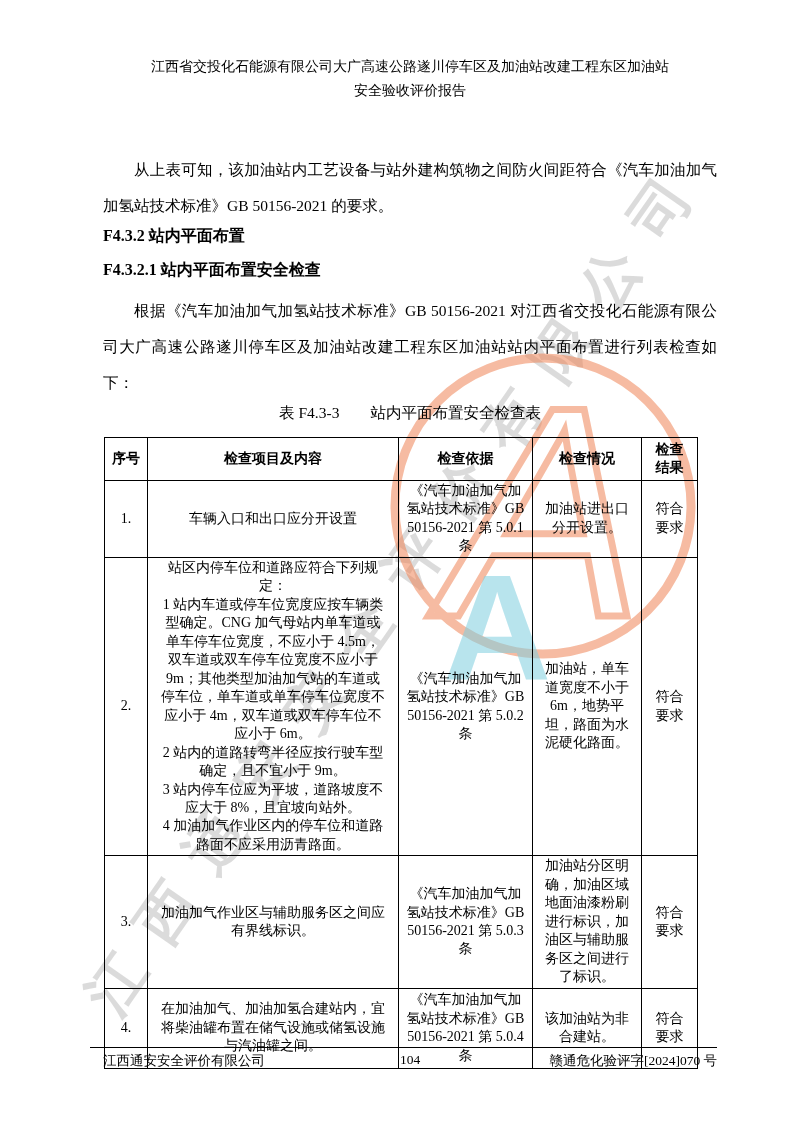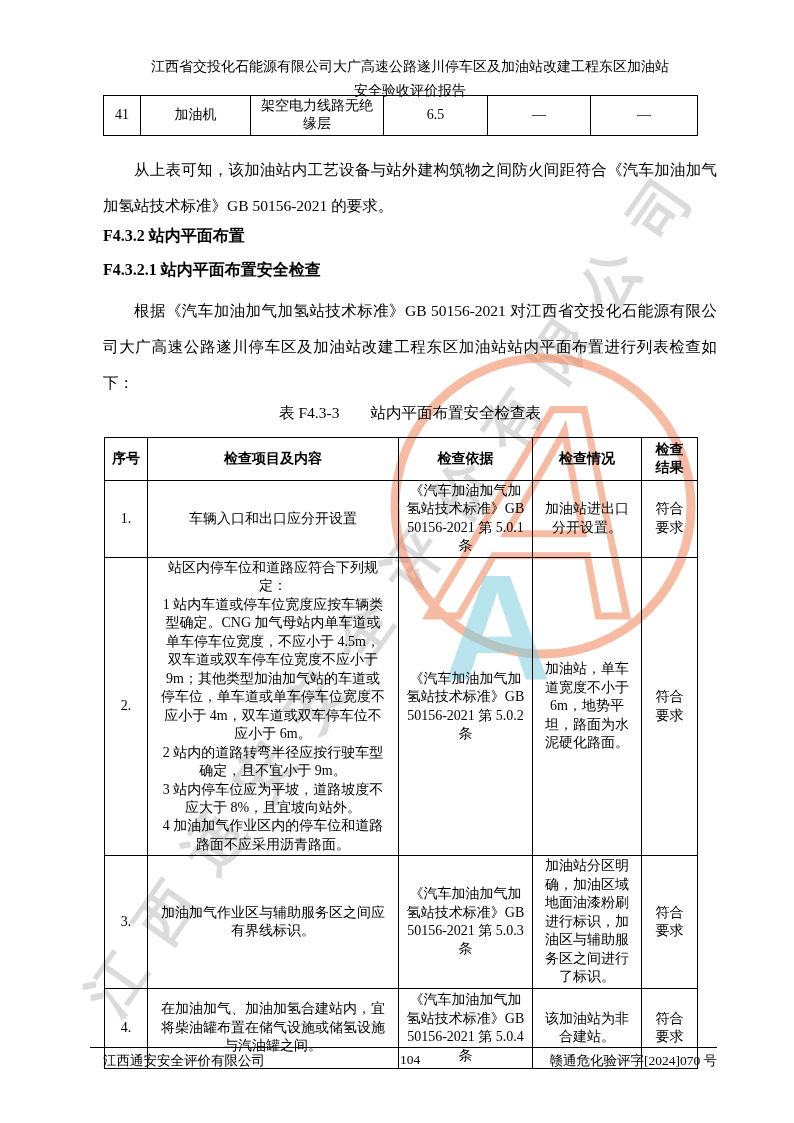--- a/index.html
+++ b/index.html
@@ -87,28 +87,20 @@
     <table class="abs top-table">
       <colgroup>
         <col style="width:37px">
           <col style="width:110px">
           <col style="width:133px">
         <col style="width:104px">
           <col style="width:103px">
           <col style="width:107px">
       </colgroup>
       <tbody>
-          <tr>
-            <td class="c0">41</td>
-            <td class="c1">加油机</td>
-            <td class="c2">架空电力线路无绝缘层</td>
-            <td class="c3">6.5</td>
-            <td class="c4">—</td>
-            <td class="c5">—</td>
-          </tr>
         </tbody>
     </table>
 
     <div class="abs para para1">从上表可知，该加油站内工艺设备与站外建构筑物之间防火间距符合《汽车加油加气加氢站技术标准》GB 50156-2021 的要求。</div>
 
     <div class="abs heading h1">F4.3.2 站内平面布置</div>
     <div class="abs heading h2">F4.3.2.1 站内平面布置安全检查</div>
 
     <div class="abs para para2">根据《汽车加油加气加氢站技术标准》GB 50156-2021 对江西省交投化石能源有限公司大广高速公路遂川停车区及加油站改建工程东区加油站站内平面布置进行列表检查如下：</div>
 

